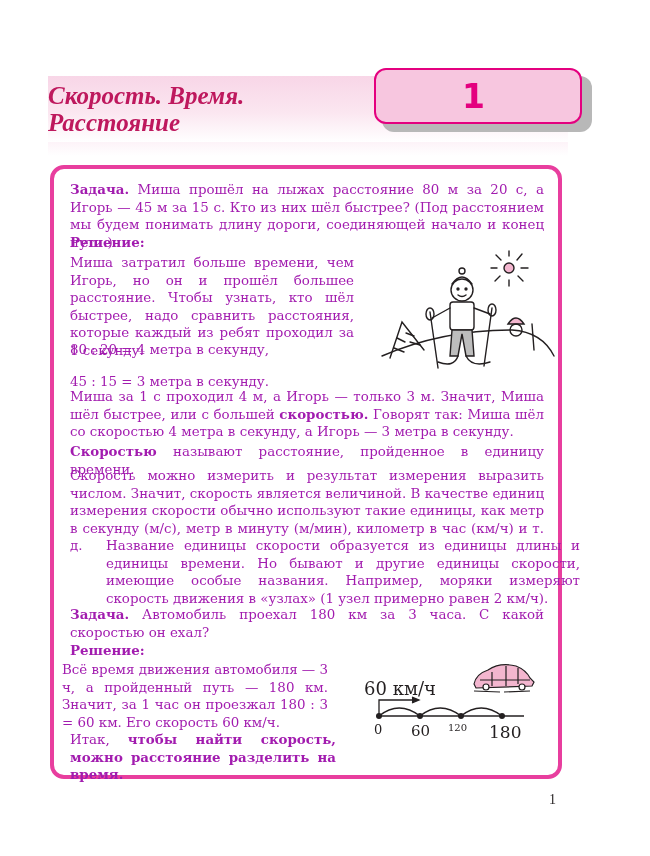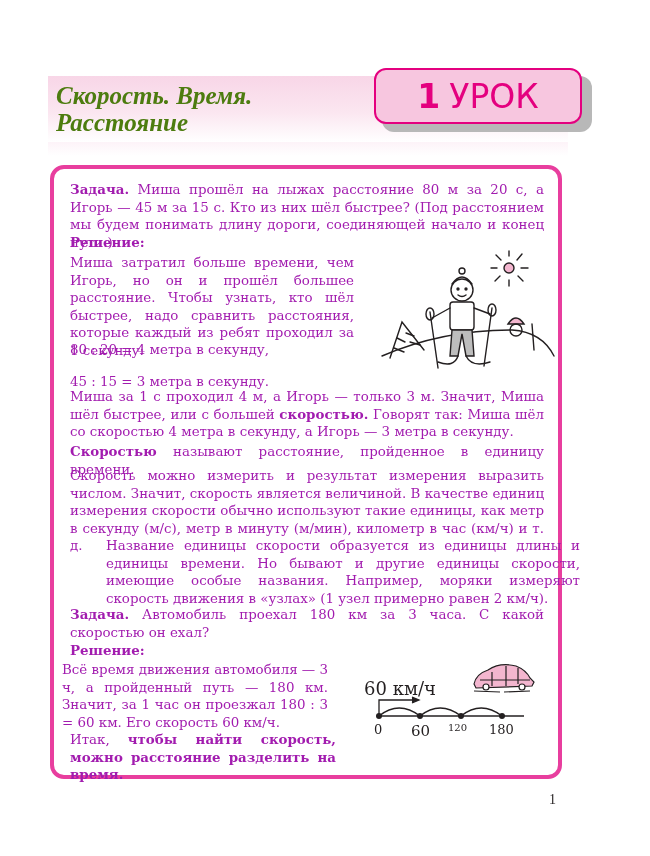--- a/index.html
+++ b/index.html
@@ -12,21 +12,21 @@
     background: linear-gradient(180deg, #f8d6e7 0%, #fbe6f0 55%, #ffffff 100%);
   }
   .header-band-fade {
     position: absolute; left: 48px; top: 142px; width: 520px; height: 14px;
     background: linear-gradient(180deg, #fdf3f8 0%, #ffffff 100%);
   }
   .page-title {
     position: absolute; left: 48px; top: 82px; width: 320px;
     font-family: "Liberation Serif", "DejaVu Serif", serif;
     font-style: italic; font-weight: bold; font-size: 25px; line-height: 27px;
-    color: #4d7c0f; margin: 0; padding-left: 8px;
+    color: #be185d; margin: 0;
   }
   .lesson-badge-shadow {
     position: absolute; left: 382px; top: 76px; width: 210px; height: 56px;
     background: #b8b8b8; border-radius: 12px;
   }
   .lesson-badge {
     position: absolute; left: 374px; top: 68px; width: 208px; height: 56px;
     background: #f7c6df; border: 2.5px solid #e4007f; border-radius: 12px; box-sizing: border-box;
     display: flex; align-items: center; justify-content: center;
     font-family: "DejaVu Sans", "Liberation Sans", sans-serif;
@@ -57,21 +57,20 @@
 
 <div class="header-band"></div>
 <div class="header-band-fade"></div>
 <h1 class="page-title">
   <span>Скорость. Время.</span><br>
   <span>Расстояние</span>
 </h1>
 <div class="lesson-badge-shadow"></div>
 <div class="lesson-badge">
   <span class="num">1</span>
-  <span class="word">УРОК</span>
 </div>
 
 <div class="content-box"></div>
 
 <p class="text" style="left:70px; top:181px; width:474px;">
   <span class="lbl">Задача.</span>
   <span>Миша прошёл на лыжах расстояние 80 м за 20 с, а Игорь — 45 м за 15 с. Кто из них шёл быстрее? (Под расстоянием мы будем понимать длину дороги, соединяющей начало и конец пути.)</span>
 </p>
 
 <p class="text lbl" style="left:70px; top:234px;">Решение:</p>
@@ -175,16 +174,16 @@
     <g fill="#231f20">
       <circle cx="19" cy="40" r="3"></circle>
         <circle cx="60" cy="40" r="3"></circle>
       <circle cx="101" cy="40" r="3"></circle>
         <circle cx="142" cy="40" r="3"></circle>
     </g>
   </svg>
   <span style="position:absolute; left:14px; top:46px; font-size:13px;">0</span>
   <span style="position:absolute; left:51px; top:46px; font-size:15px;">60</span>
   <span style="position:absolute; left:88px; top:46px; font-size:10px;">120</span>
-  <span style="position:absolute; left:129px; top:46px; font-size:13px;">180</span>
+  <span style="position:absolute; left:129px; top:46px; font-size:17px;">180</span>
 </div>
 
 <div class="page-number">1</div>
 
 </body></html>

